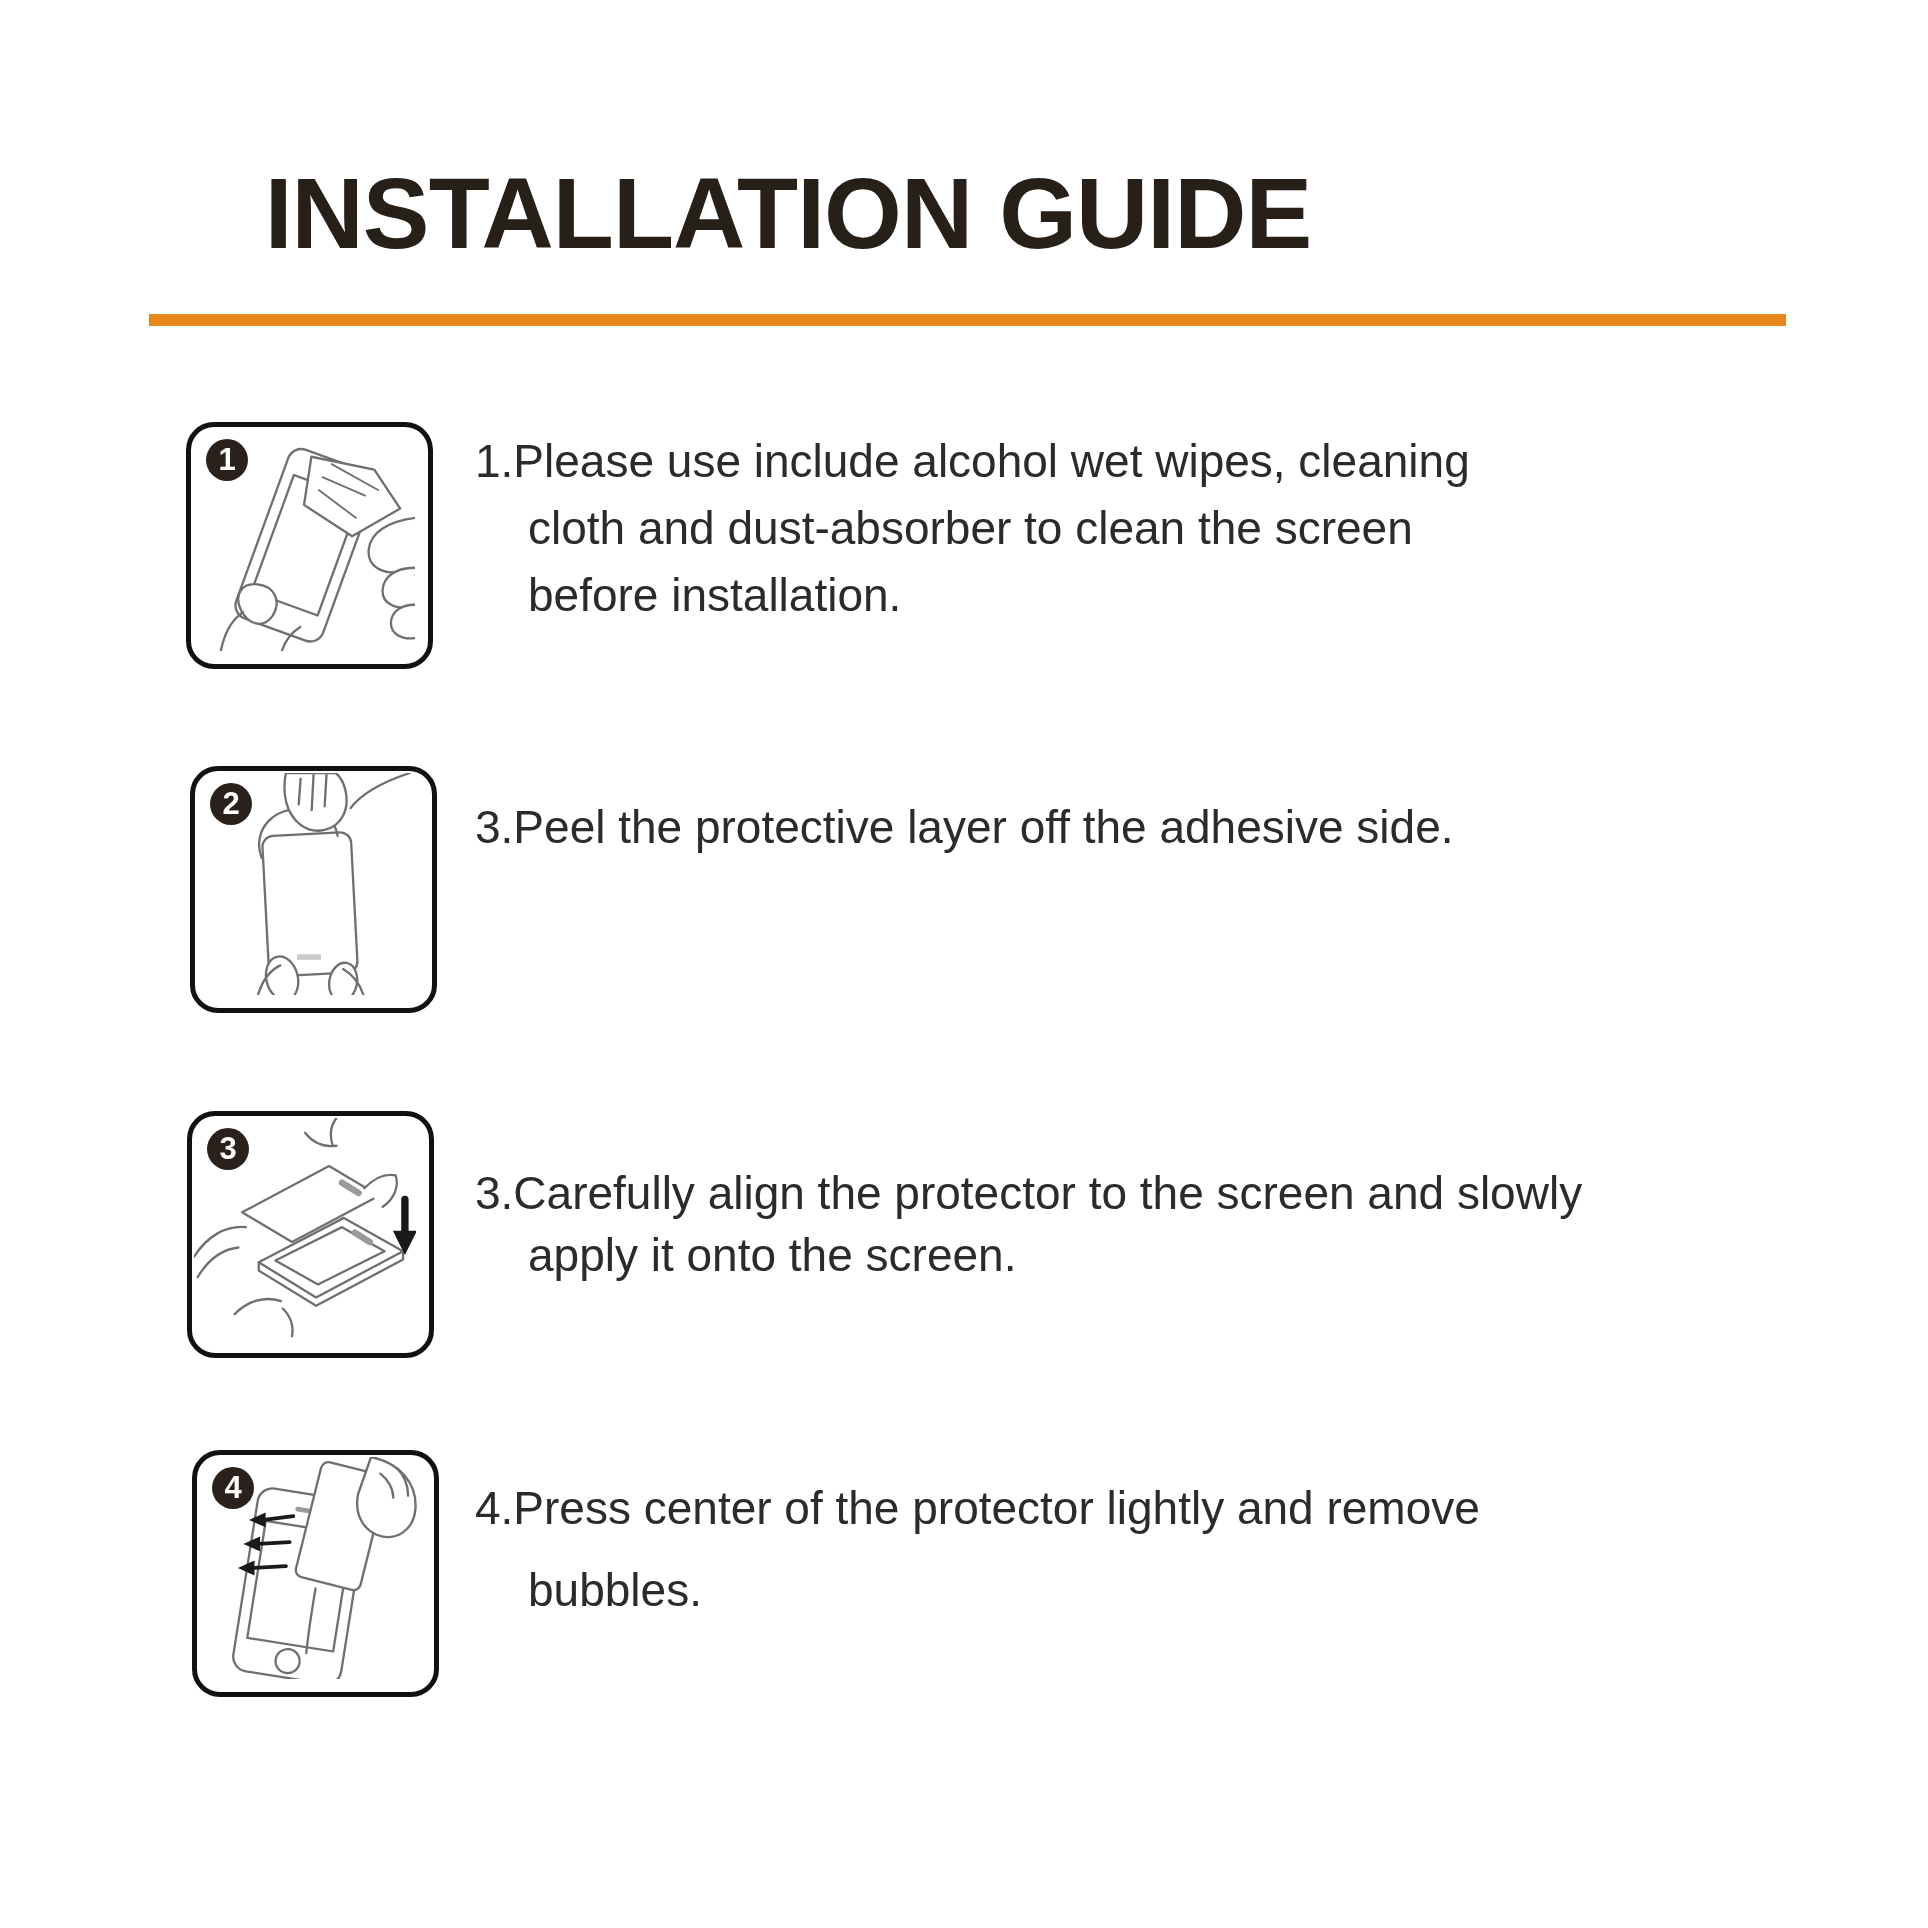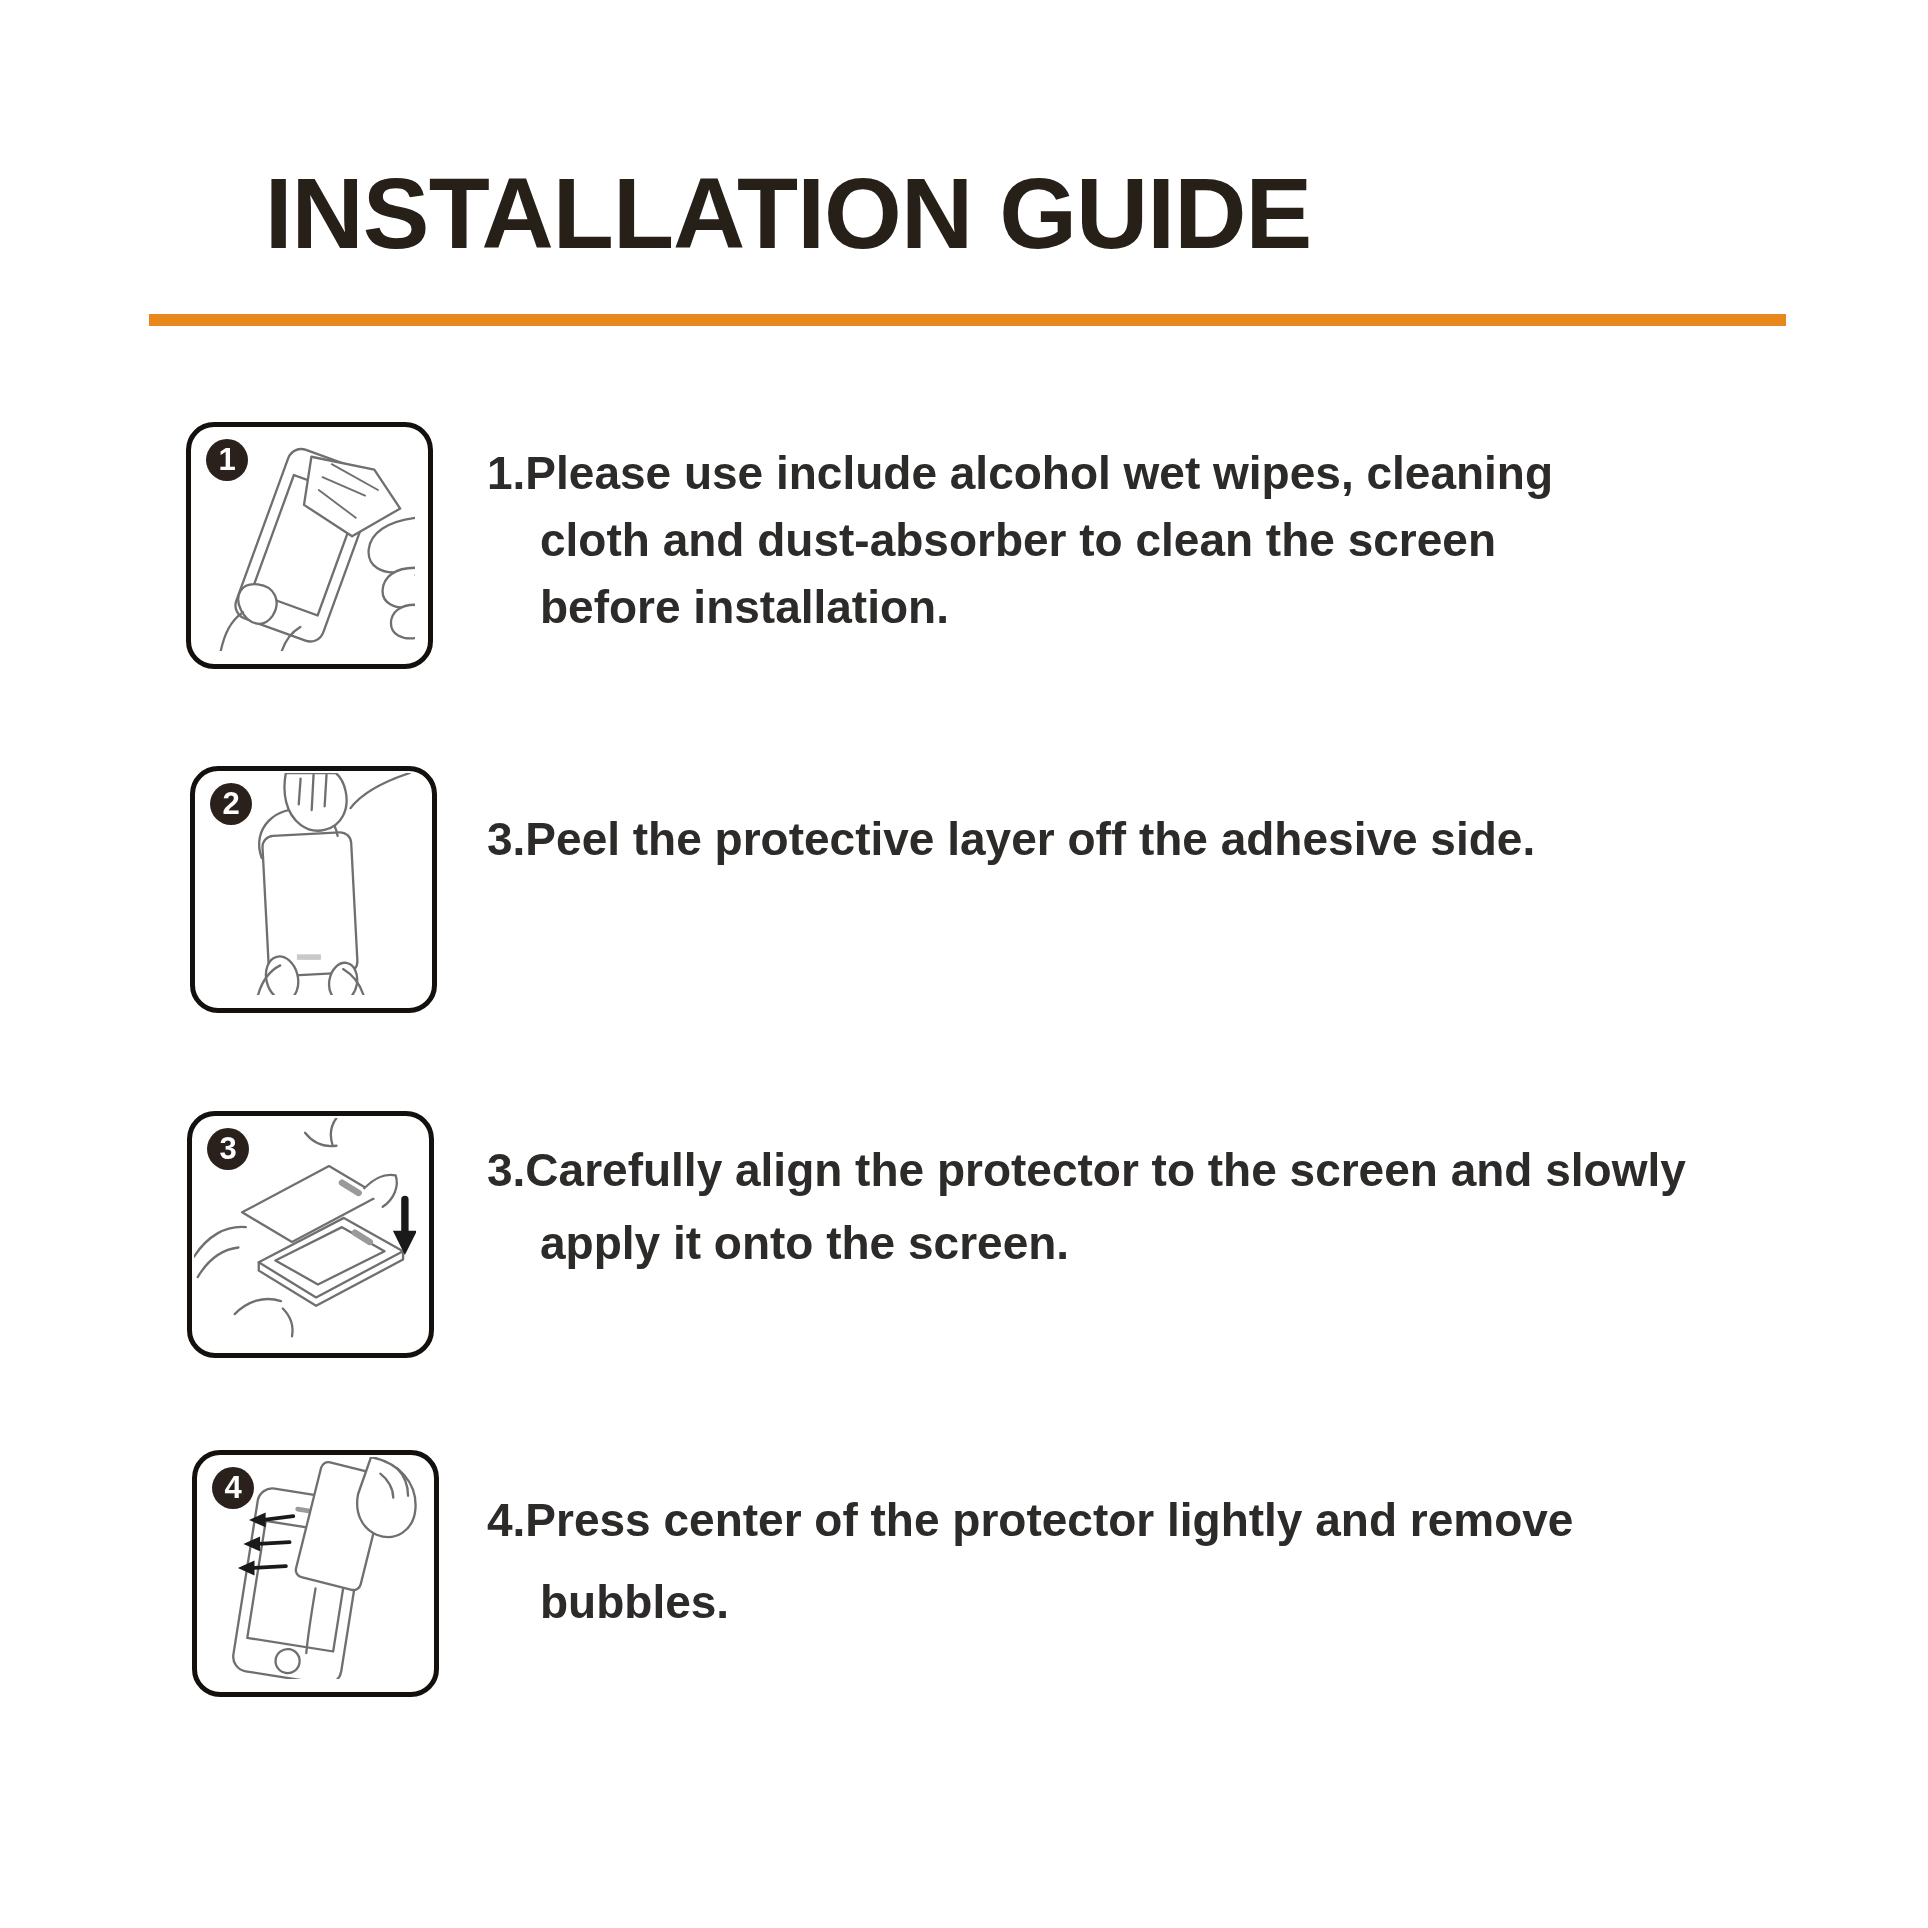--- a/index.html
+++ b/index.html
@@ -52,31 +52,30 @@
     z-index:2;
   }
   .box-1 { left:186px; top:422px; }
   .box-2 { left:190px; top:766px; }
   .box-3 { left:187px; top:1111px; }
   .box-4 { left:192px; top:1450px; }
   .step-text {
     position:absolute;
     left:475px;
     width:1356px;
-    margin:12px;
+    margin:0;
     color:#2d2b29;
     font-size:46px;
     white-space:pre-line;
     padding-left:53px;
     text-indent:-53px;
-    font-weight:bold;
   }
   .text-1 { top:428px;  line-height:67px; }
   .text-2 { top:794px;  line-height:67px; }
-  .text-3 { top:1122px; line-height:73px; }
+  .text-3 { top:1162px; line-height:62px; }
   .text-4 { top:1467px; line-height:82px; }
 </style>
 </head>
 <body>
 
 
 
 <h1 class="page-title">INSTALLATION GUIDE</h1>
 <div class="divider" style="background: rgb(232, 135, 30);"></div>
 

